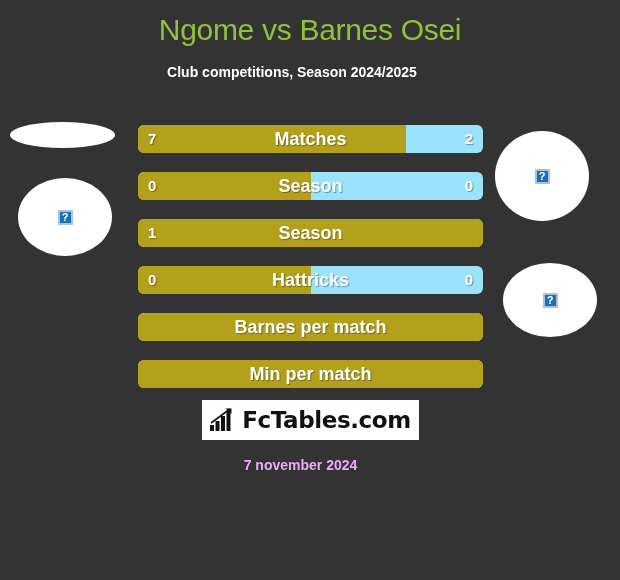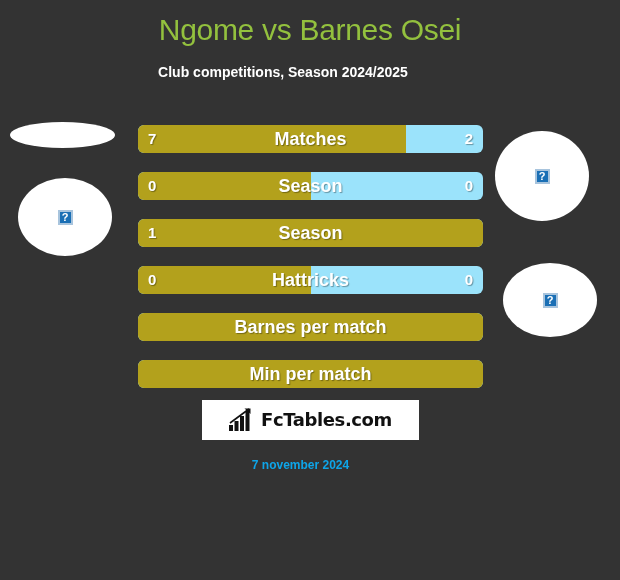--- a/index.html
+++ b/index.html
@@ -29,21 +29,21 @@
     text-align: center;
     color: #93c13e;
     font-size: 30px;
     font-weight: normal;
     letter-spacing: -0.3px;
     line-height: 40px;
     white-space: nowrap;
   }
   .subtitle {
     position: absolute;
-    left: 9px;
+    left: 18px;
     top: 62px;
     width: 548px;
     text-align: center;
     color: #ffffff;
     font-size: 14px;
     font-weight: bold;
     line-height: 20px;
   }
 
   
@@ -174,36 +174,36 @@
     display: flex;
     align-items: center;
     justify-content: center;
     gap: 6px;
   }
   .logo-icon {
     display: block;
   }
   .logo-text {
     color: #111111;
-    font-size: 18px;
+    font-size: 23px;
     font-weight: bold;
     letter-spacing: -0.4px;
     line-height: 22px;
     font-family: "DejaVu Sans", sans-serif;
   }
 
   
   .date {
     position: absolute;
     left: 0;
     top: 455px;
     width: 601px;
     text-align: center;
-    color: #0ea5e9;
-    font-size: 12px;
+    color: #f0abfc;
+    font-size: 14px;
     font-weight: bold;
     line-height: 20px;
   }
 </style>
 </head>
 <body>
 
 <div class="page">
 
   <div class="title">Ngome vs Barnes Osei</div>

